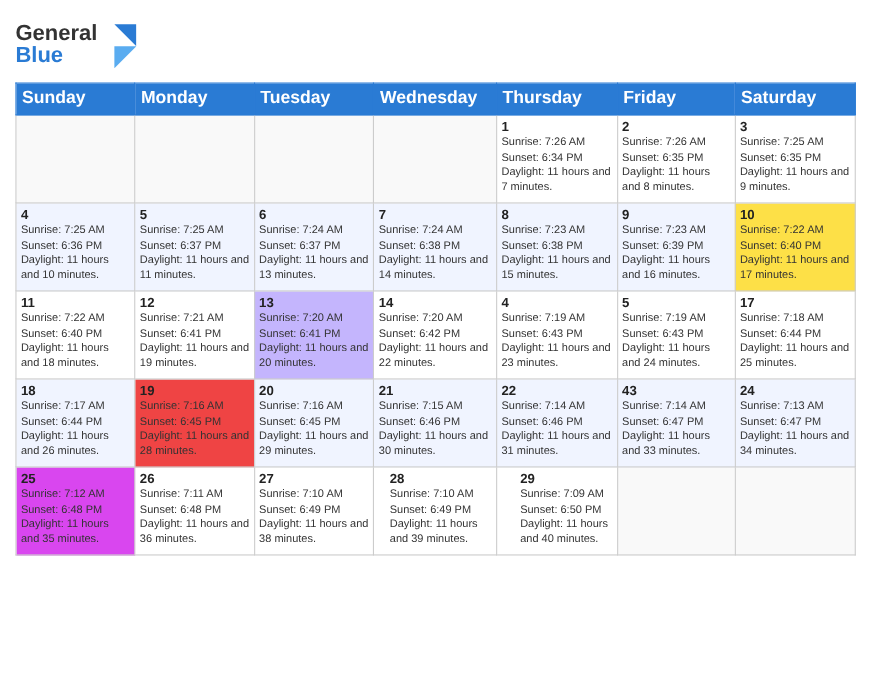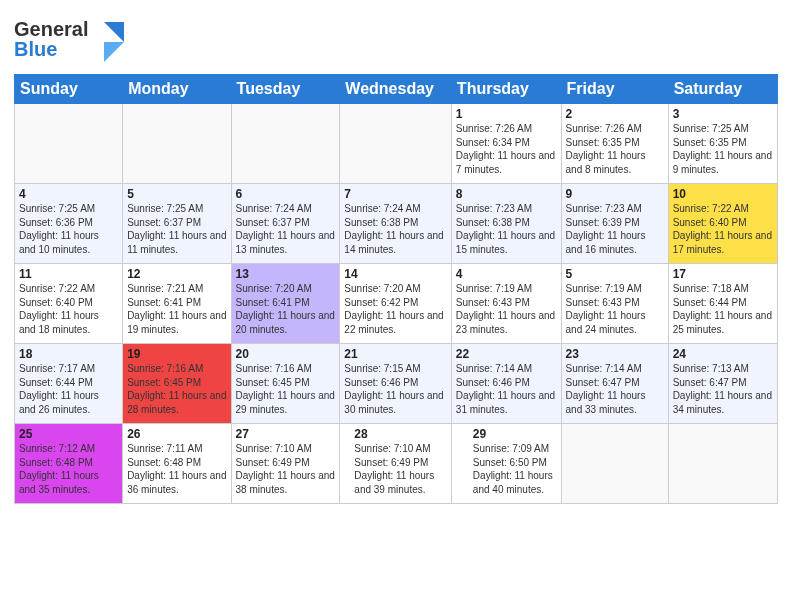--- a/index.html
+++ b/index.html
@@ -214,21 +214,21 @@
           </td>
           <td style="background: rgb(240, 244, 255);">
             <span class="day-num">21</span>
             <div class="day-info">Sunrise: 7:15 AM<br>Sunset: 6:46 PM<br>Daylight: 11 hours and 30 minutes.</div>
           </td>
           <td style="background: rgb(240, 244, 255);">
             <span class="day-num">22</span>
             <div class="day-info">Sunrise: 7:14 AM<br>Sunset: 6:46 PM<br>Daylight: 11 hours and 31 minutes.</div>
           </td>
           <td style="background: rgb(240, 244, 255);">
-            <span class="day-num">23</span>
+            <span class="day-num">43</span>
             <div class="day-info">Sunrise: 7:14 AM<br>Sunset: 6:47 PM<br>Daylight: 11 hours and 33 minutes.</div>
           </td>
           <td style="background: rgb(240, 244, 255);">
             <span class="day-num">24</span>
             <div class="day-info">Sunrise: 7:13 AM<br>Sunset: 6:47 PM<br>Daylight: 11 hours and 34 minutes.</div>
           </td>
         </tr>
         <tr>
           <td style="background: #d946ef;">
             <span class="day-num">25</span>

